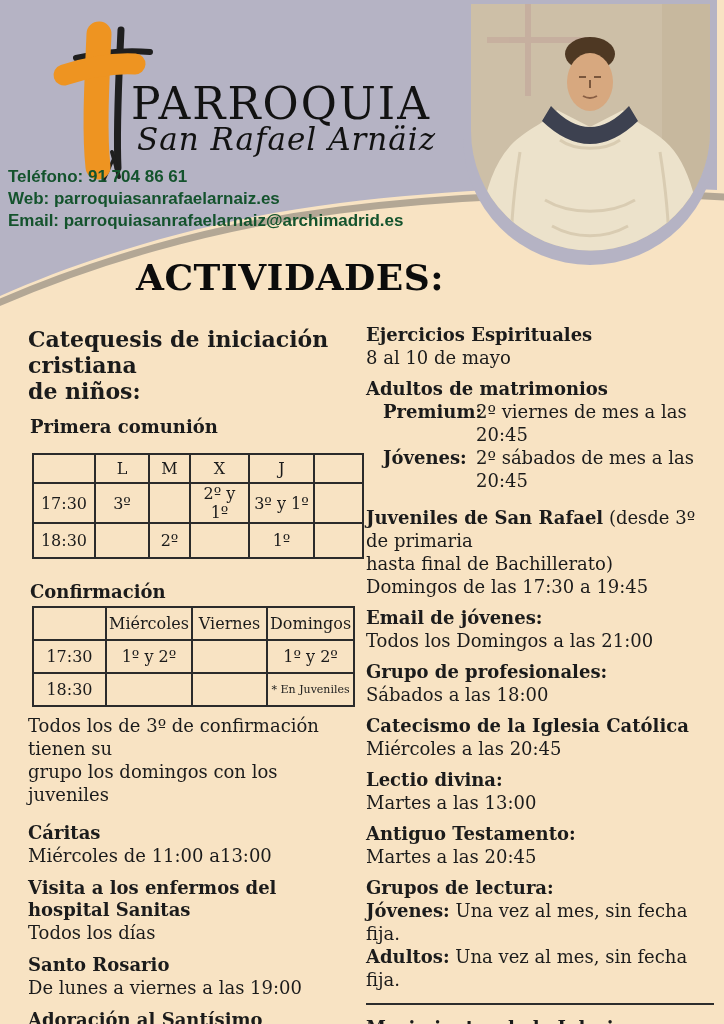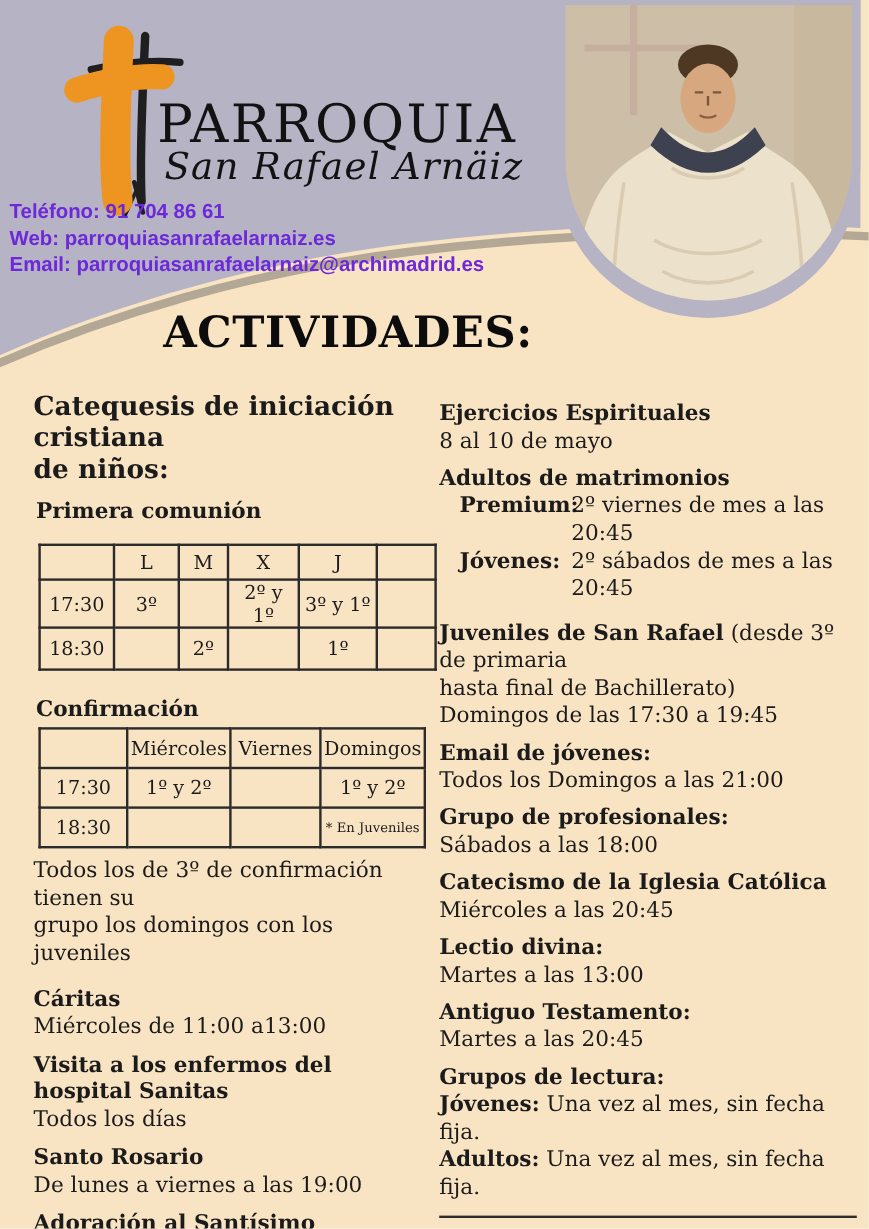--- a/index.html
+++ b/index.html
@@ -14,21 +14,21 @@
     position:absolute;left:131px;top:78px;font-size:44px;letter-spacing:2px;
     font-family:"DejaVu Serif",serif;color:#121212;white-space:nowrap;
   }
   .brand-script{
     position:absolute;left:137px;top:121px;font-size:31px;font-style:italic;
     letter-spacing:1px;color:#121212;white-space:nowrap;
   }
   .contact{
     position:absolute;left:8px;top:166px;
     font-family:"Liberation Sans",sans-serif;font-weight:700;font-size:17px;
-    line-height:22px;color:#6d28d9;
+    line-height:22px;color:#14532d;
   }
   .page-title{
     position:absolute;left:0;top:256px;width:580px;text-align:center;
     font-size:36px;font-weight:700;letter-spacing:.5px;color:#0c0c0c;margin:0;
   }
   .content{position:absolute;top:318px;left:28px;width:690px;display:flex;}
   .col-left{width:336px;flex:none;}
   .col-right{flex:1;padding-left:2px;}
 
   .cat-title{font-size:22px;line-height:26px;font-weight:700;margin:8px 0 12px 0;}
@@ -210,21 +210,21 @@
       </div>
       <div class="item">
         <div class="item-title">Adoración al Santísimo</div>
 
       </div>
 
     </div>
 
     <div class="col-right">
 
-      <div class="rblock" style="margin-top:16px">
+      <div class="rblock" style="margin-top:6px">
         <div class="r-title">Ejercicios Espirituales</div>
         <div class="r-detail">8 al 10 de mayo</div>
       </div>
 
       <div class="rblock">
         <div class="r-title">Adultos de matrimonios</div>
         <div class="mrow">
           <span class="mlabel">Premium:</span>
           <span>2º viernes de mes a las 20:45</span>
         </div>

